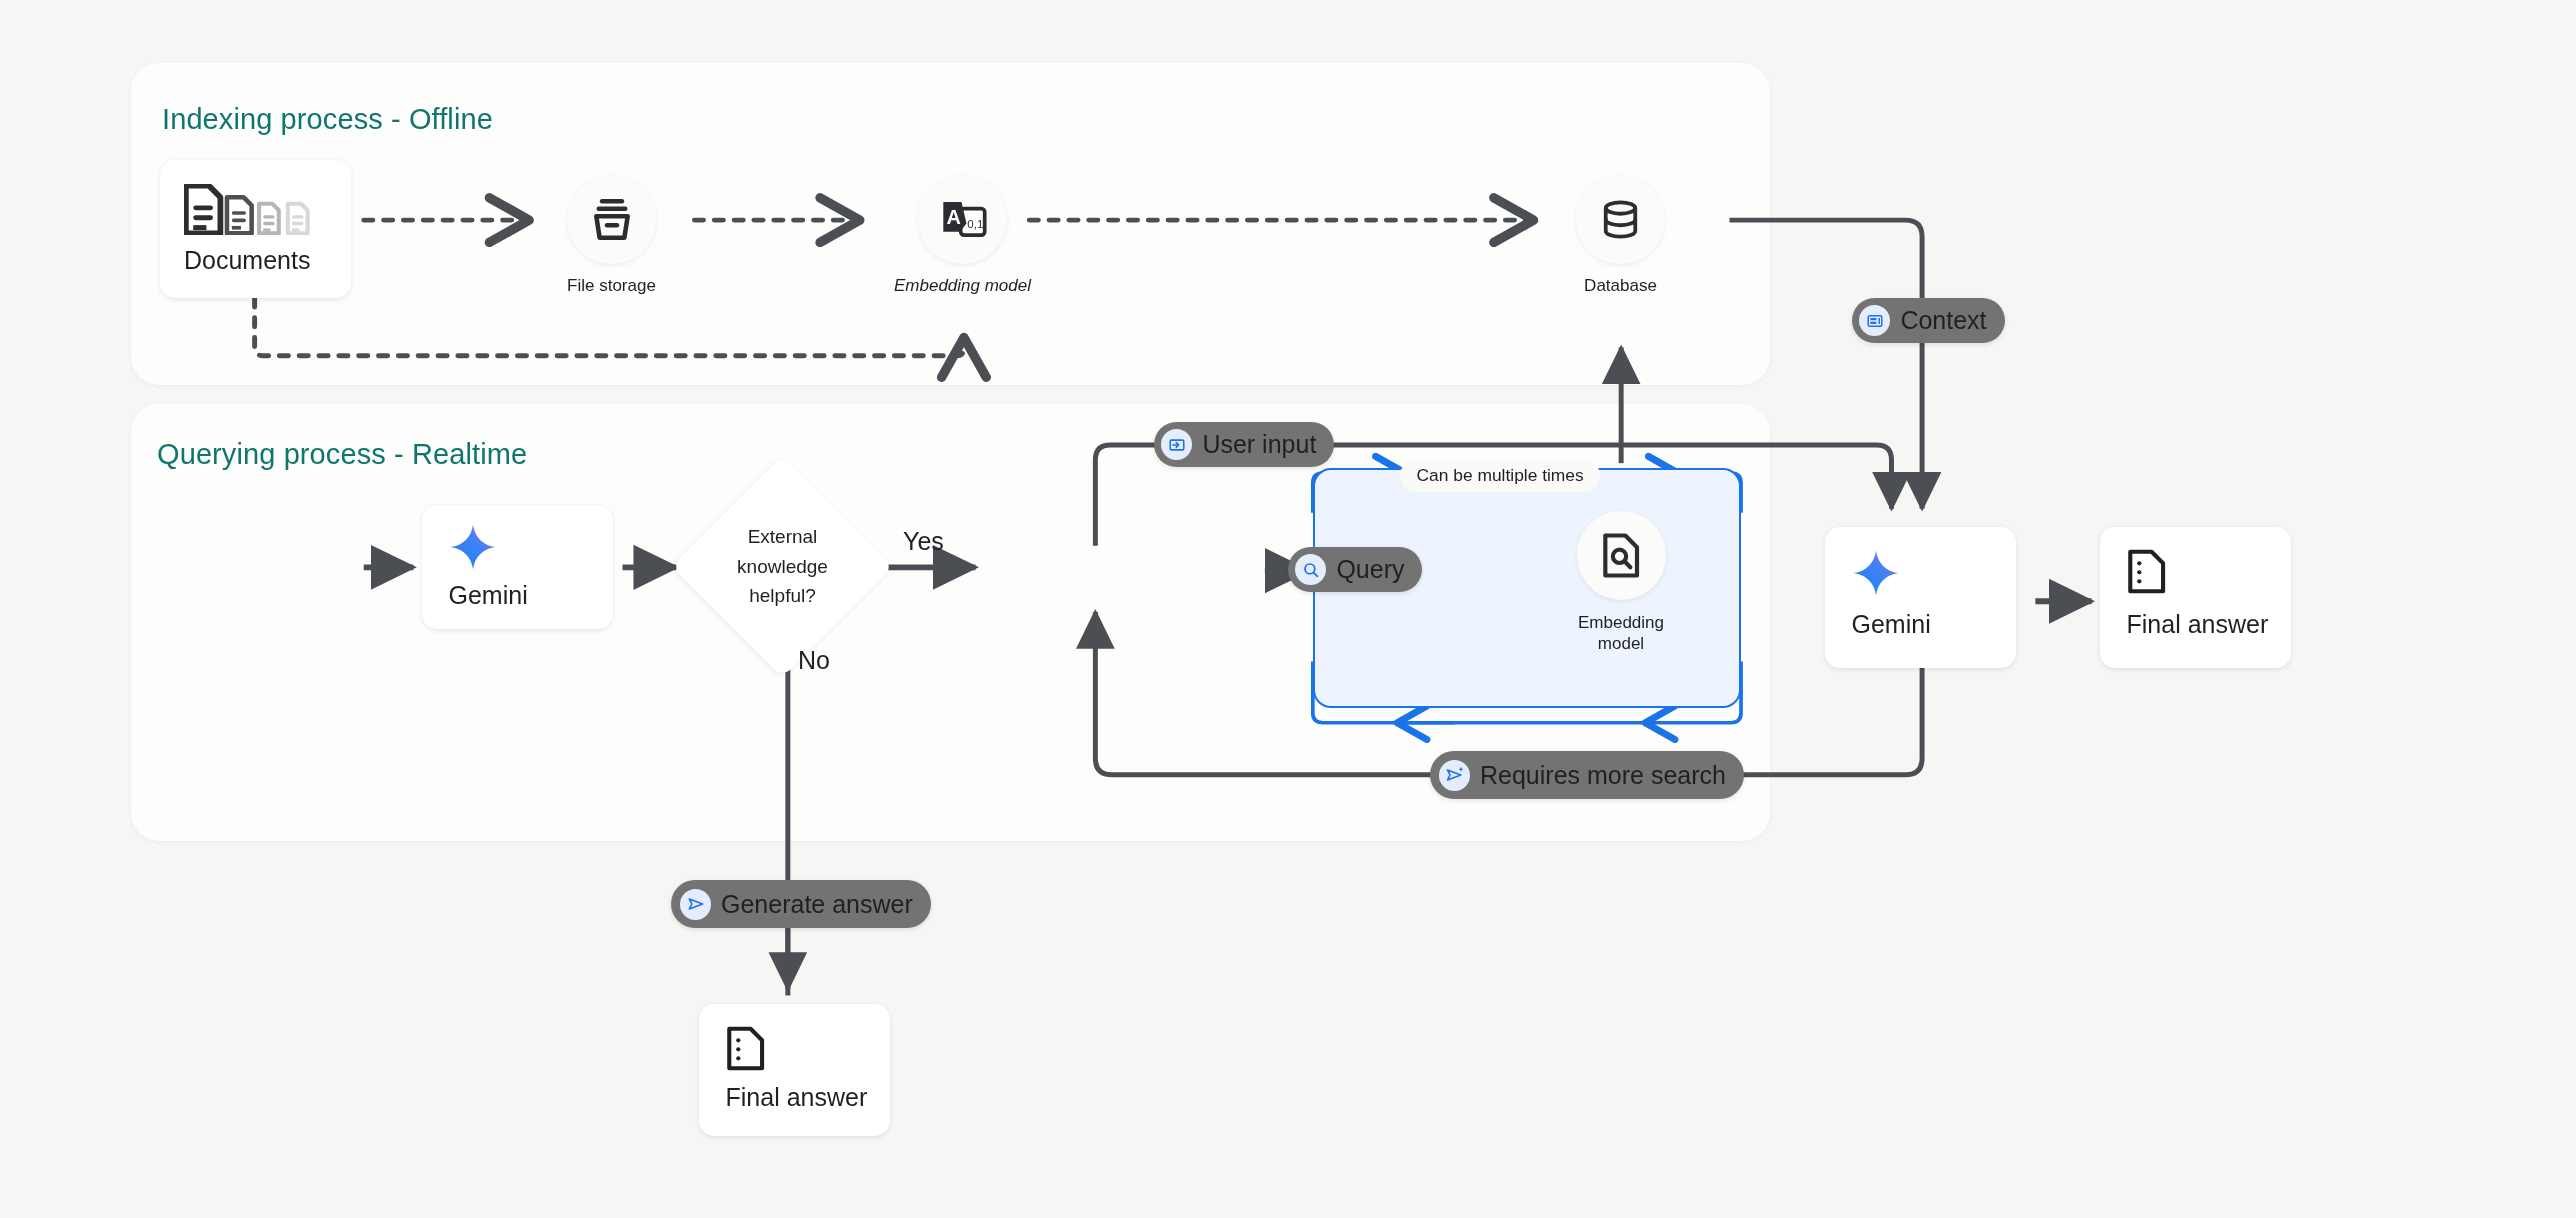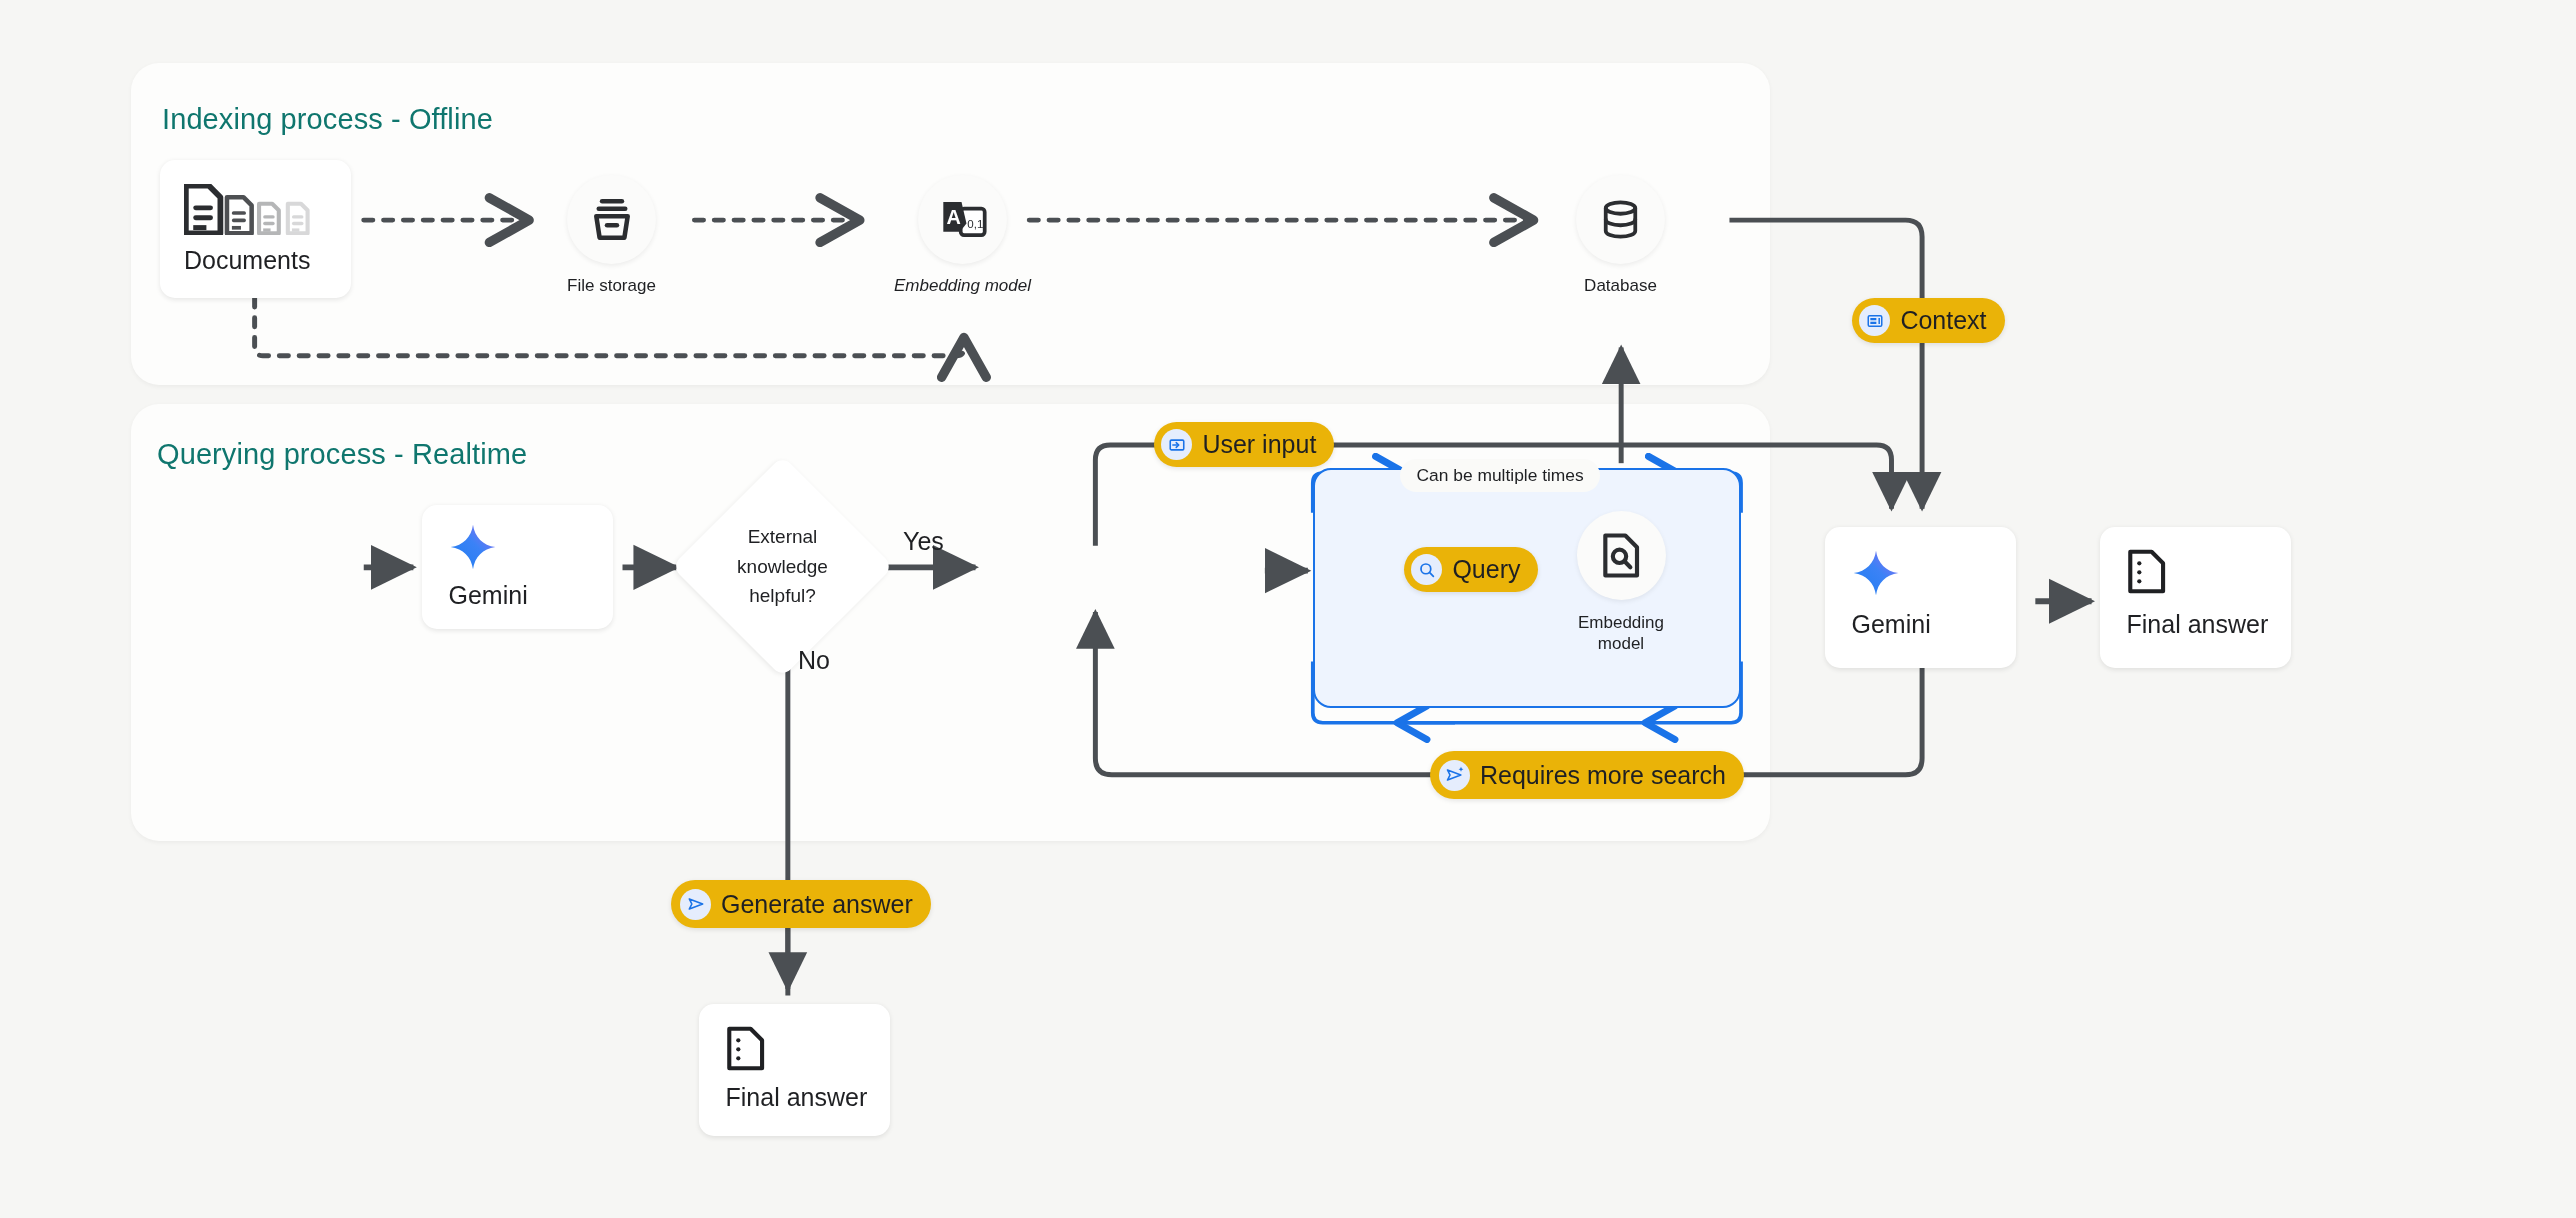--- a/index.html
+++ b/index.html
@@ -63,21 +63,21 @@
     color:#1f2023;
     text-align:center;
     white-space:nowrap;
   }
   .circlabel.two{white-space:normal;line-height:1.22;}
 
   
   .pill{
     position:absolute;
     display:flex;align-items:center;
-    background:#eab308;
+    background:#737373;
     border-radius:826px;
     box-shadow:0 1.7px 5px rgba(0,0,0,0.10);
     padding:8.3px 18px 8.3px 9px;
     box-sizing:border-box;
     height:46px;
   }
   .pill .pillicon{
     width:31px;height:31px;border-radius:50%;
     background:#e5edfd;
     display:flex;align-items:center;justify-content:center;
@@ -294,21 +294,21 @@
       <span>knowledge</span>
       <span>helpful?</span>
     </div>
   </div>
   <div class="labelplain" style="left:903px;top:527px;text-align:right;">Yes</div>
   <div class="labelplain" style="left:798px;top:646px;">No</div>
 
 
   <div class="plainpill" style="left:1400px;top:459px;">Can be multiple times</div>
 
-  <div class="pill" style="left:1404px;top:547px;height:45px;padding:6.6px 18px 6.6px 7.4px;">
+  <div class="pill" style="left:1288px;top:547px;height:45px;padding:6.6px 18px 6.6px 7.4px;">
     <span class="pillicon">
       <svg width="18" height="18" viewBox="0 0 24 24" fill="none" stroke="#1a73e8" stroke-width="2.3" stroke-linecap="round">
         <circle cx="10.5" cy="10.5" r="6.5"></circle>
         <line x1="15.3" y1="15.3" x2="20.5" y2="20.5"></line>
       </svg>
     </span>
     <span class="pilltext">Query</span>
   </div>
 
   <div class="circnode" style="left:1577px;top:511px;">

